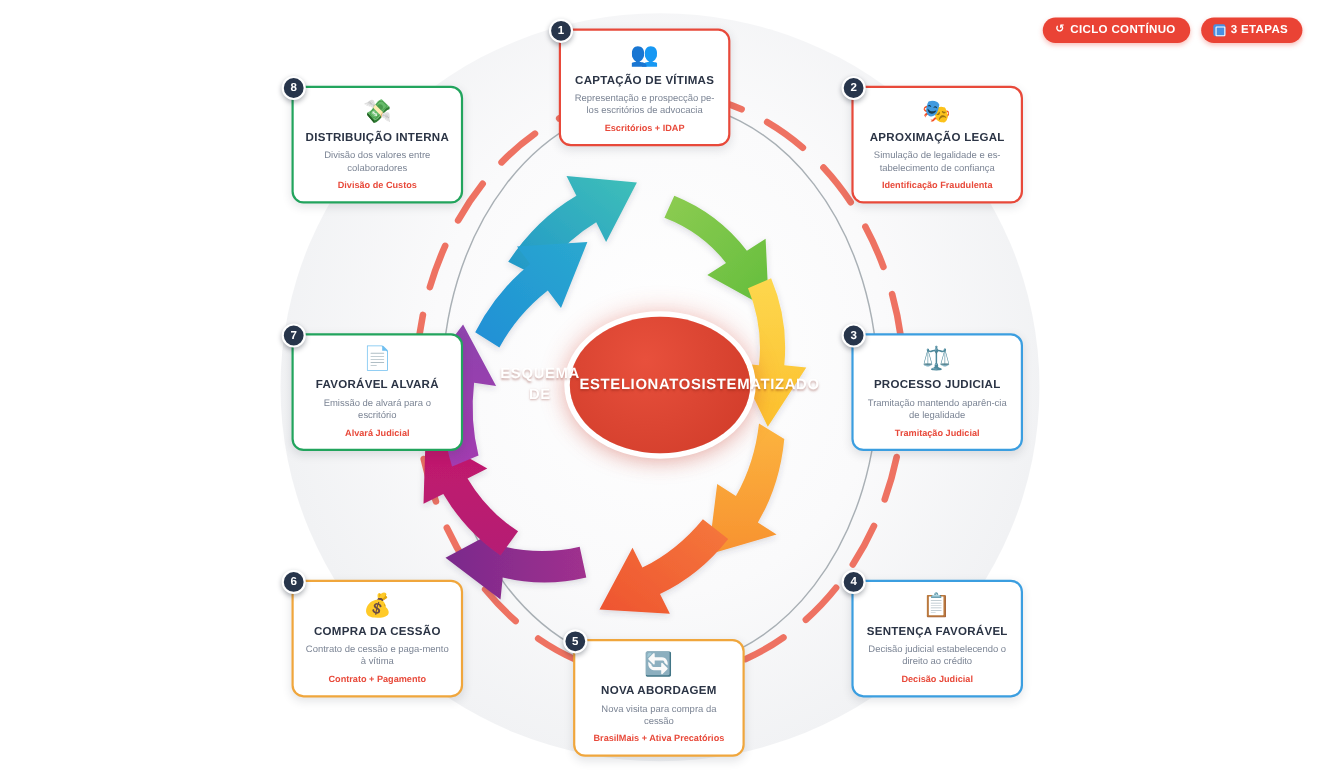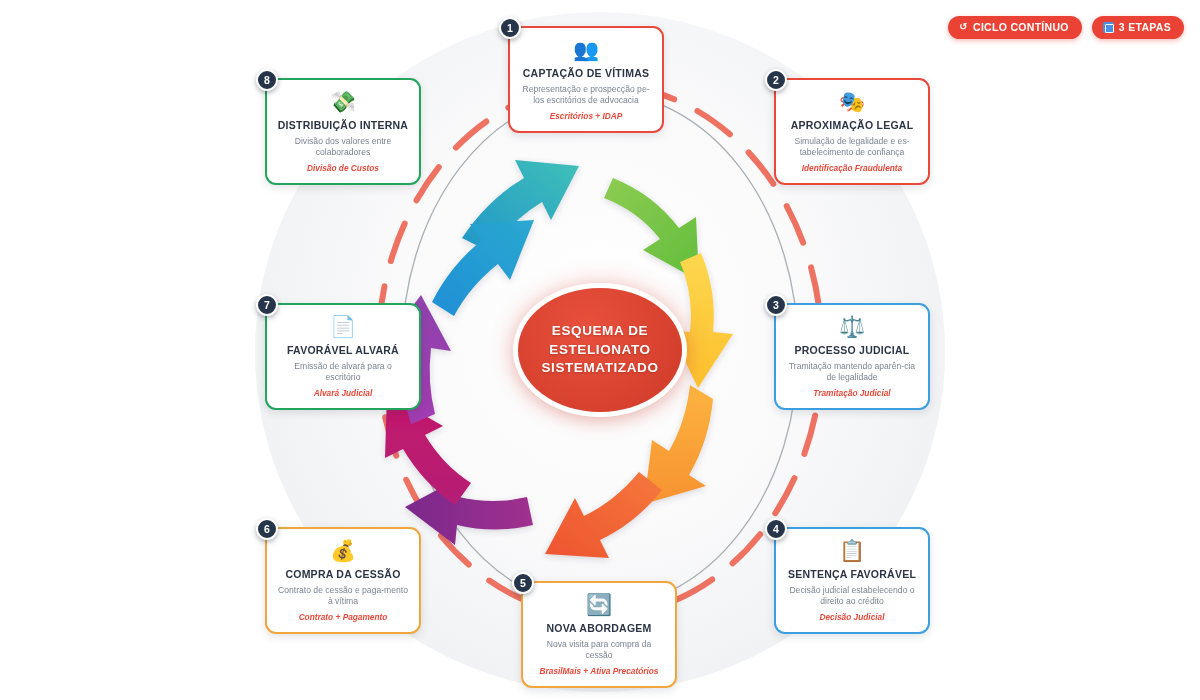--- a/index.html
+++ b/index.html
@@ -68,21 +68,21 @@
   }
 
   
   .center-hub {
     position: absolute;
     left: 518px; top: 288px;
     width: 164px; height: 124px;
     border-radius: 50%;
     background: radial-gradient(circle at 42% 32%, #e8503c 0%, #dc4633 45%, #cf3a28 100%);
     box-shadow: 0 0 0 5px #ffffff, 0 0 22px 6px rgba(220,70,50,.28), 0 6px 18px rgba(180,50,35,.25);
-    display: flex; flex-direction: column;
+    display: flex; 
     align-items: center; justify-content: center;
     z-index: 20;
   }
   .center-hub .line {
     color: #ffffff;
     font-size: 13.5px;
     font-weight: bold;
     letter-spacing: .6px;
     line-height: 1.38;
     text-align: center;
@@ -117,21 +117,20 @@
     margin-bottom: 4px;
   }
   .card .c-desc {
     font-size: 8.6px;
     color: #7b8494;
     line-height: 1.34;
     margin-bottom: 5px;
   }
   .card .c-tag {
     font-size: 8.3px;
-    font-style: italic;
     font-weight: bold;
     line-height: 1.2;
   }
   .card .num {
     position: absolute;
     width: 22px; height: 22px;
     border-radius: 50%;
     background: #27354b;
     color: #ffffff;
     font-size: 10.5px;

